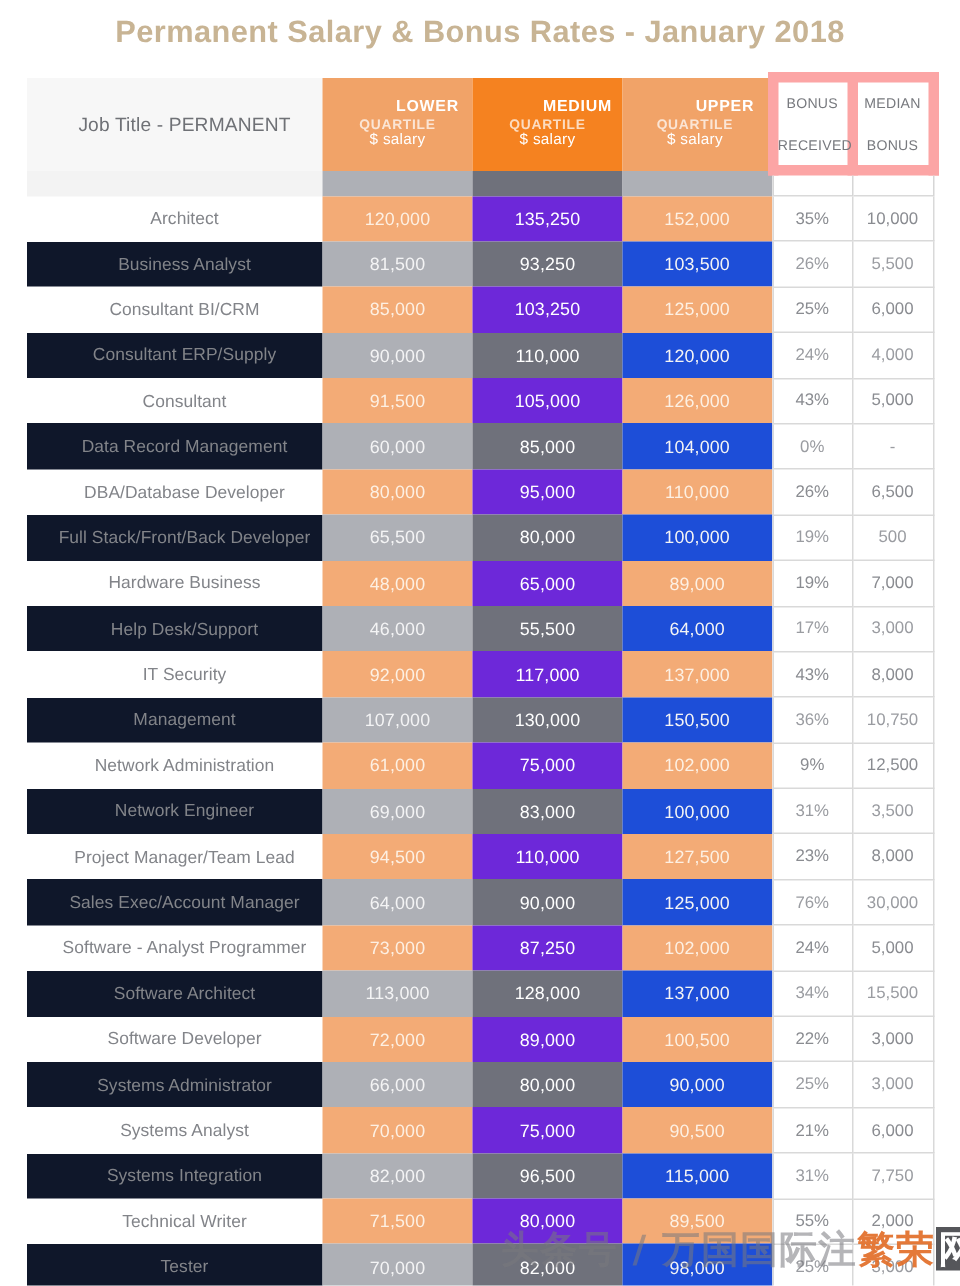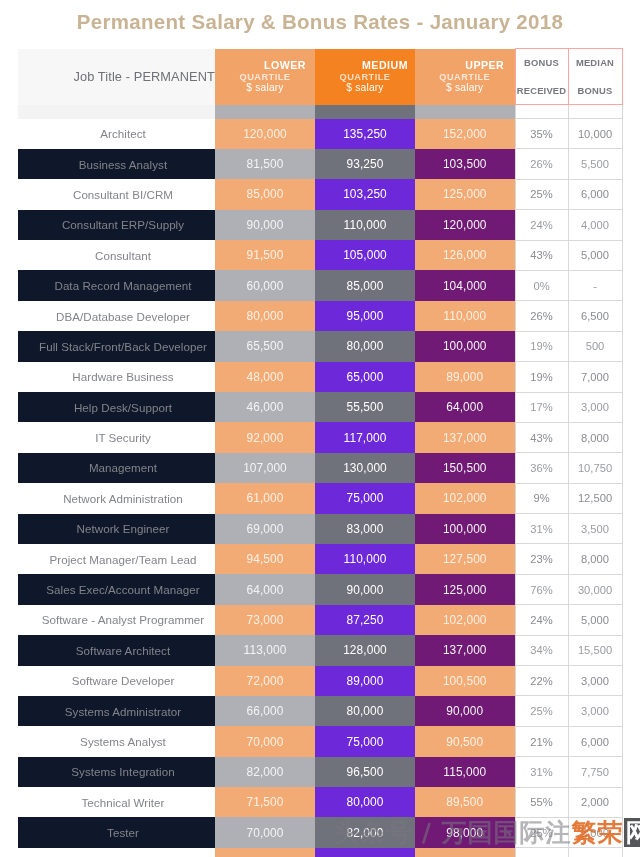--- a/index.html
+++ b/index.html
@@ -57,21 +57,21 @@
   thead td, thead th {
     padding: 0;
     vertical-align: middle;
   }
   .h-job {
     background: #f7f7f7;
     color: #6f7176;
     font-size: 12.8px;
     padding-left: 13px;
     height: 55px;
-    text-align: right;
+    text-align: center;
     font-weight: 400;
     letter-spacing: 0.1px;
   }
   .h-q {
     height: 55px;
     text-align: center;
     color: #ffffff;
     line-height: 1.12;
     padding: 0;
   }
@@ -80,23 +80,23 @@
   .h-q.up   { background: #f1a368; }
   .h-q .l1 { display:block; font-size: 10.6px; font-weight: 700; letter-spacing: 0.5px; margin-left: 40px; }
   .h-q .l2 { display:block; font-size: 9.2px; font-weight: 700; letter-spacing: 0.5px; opacity: 0.72; }
   .h-q .l3 { display:block; font-size: 10.2px; font-weight: 400; letter-spacing: 0.2px; }
   .h-b {
     height: 55px;
     text-align: center;
     background: #ffffff;
     color: #77797e;
     font-size: 9.4px;
-    font-weight: 700;
+    font-weight: 400;
     line-height: 1.22;
-    border: 1px solid #fca5a5;
+    border: 7px solid #fca5a5;
     letter-spacing: 0.2px;
   }
   .h-b .l1 { display:block; }
   .h-b .l2 { display:block;margin-top:16px; }
 
   
   tr.spacer td { padding: 0; height: 13px; border: 0; }
   tr.spacer td.s-job    { background: #f3f3f3; }
   tr.spacer td.s-low    { background: #aeb0b6; }
   tr.spacer td.s-med    { background: #6f717b; }
@@ -124,21 +124,21 @@
     color: #ffffff;
     letter-spacing: 0.1px;
   }
   
   tr.odd td.low { background: #f3ab76; color: #fdf0e3; }
   tr.odd td.med { background: #6d28d9; color: #ffffff; }
   tr.odd td.up  { background: #f3ab76; color: #fdf0e3; }
   
   tr.even td.low { background: #aeb0b6; color: #f4f4f5; }
   tr.even td.med { background: #6f717b; color: #ffffff; }
-  tr.even td.up  { background: #701a75; color: #f4f4f5; }
+  tr.even td.up  { background: #1d4ed8; color: #f4f4f5; }
 
   td.bonus, td.median {
     text-align: center;
     background: #ffffff;
     font-size: 11.2px;
     color: #8a8c91;
     border: 1px solid #d9d9d9;
   }
   tr.even td.bonus, tr.even td.median { color: #9a9ca1; }
 

